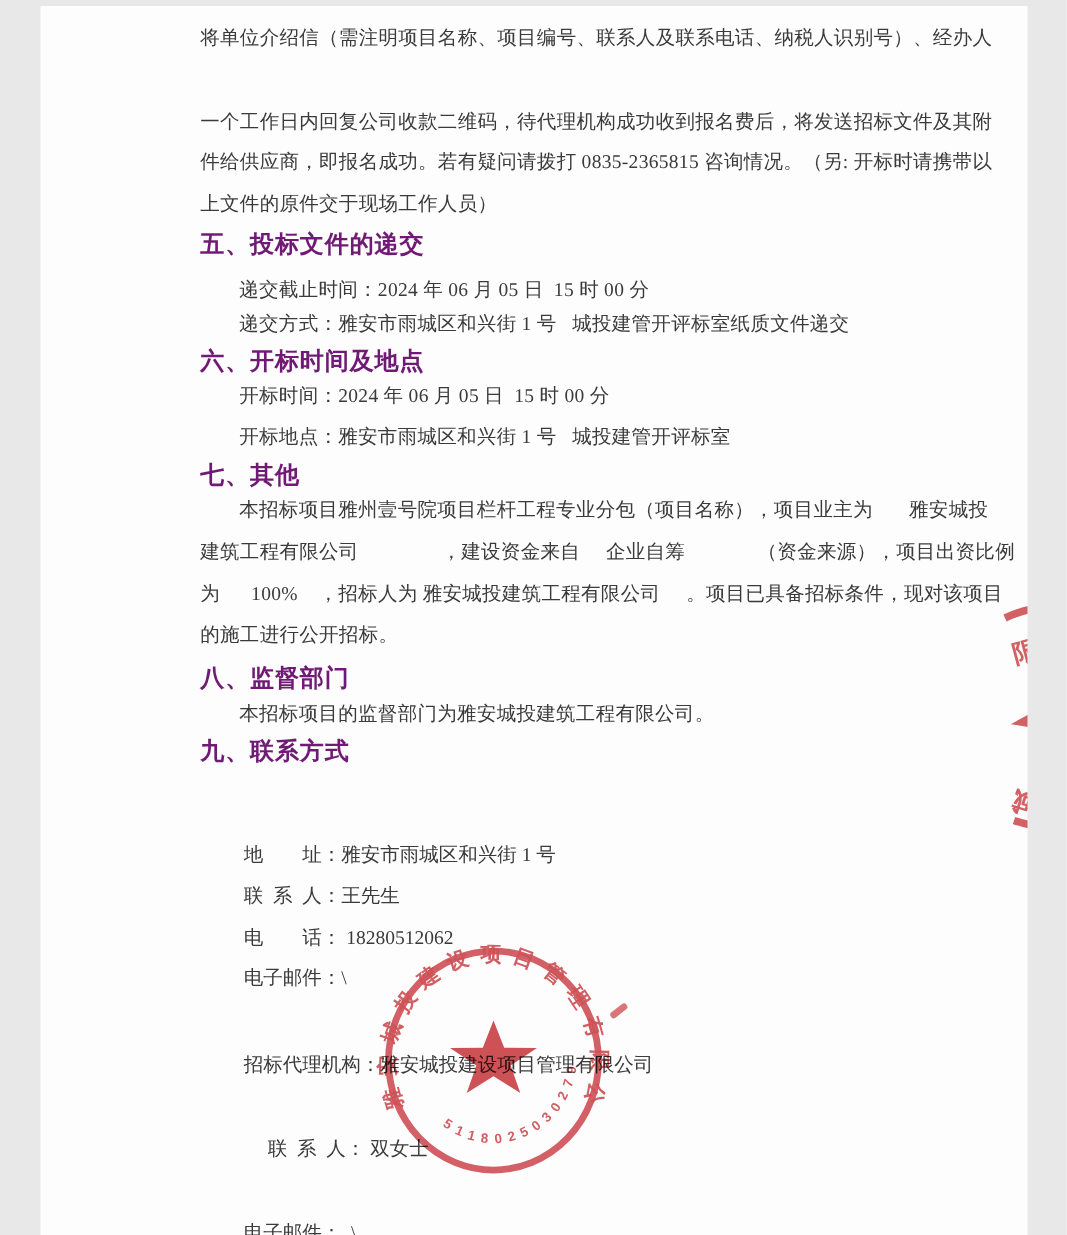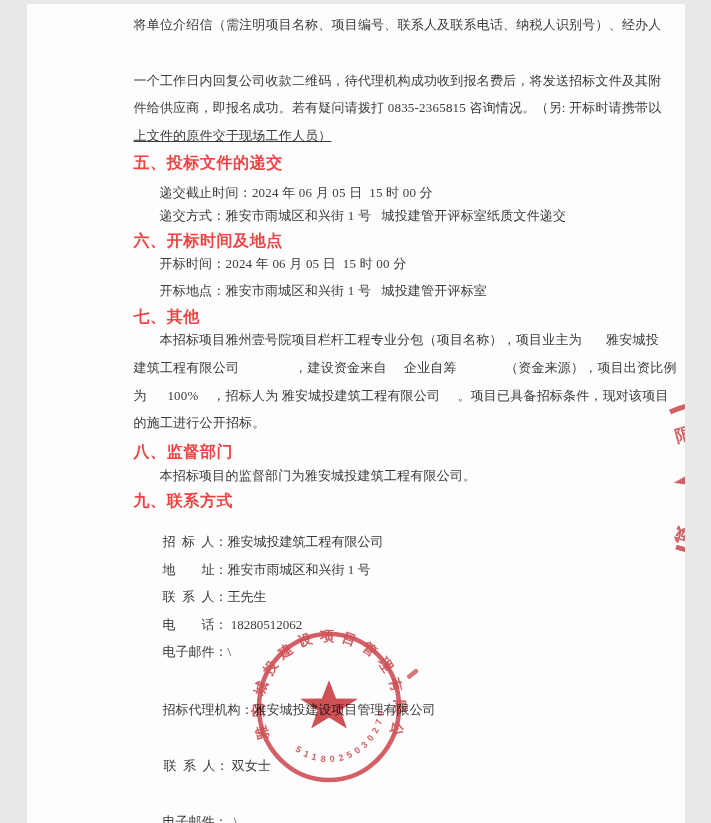--- a/index.html
+++ b/index.html
@@ -4,76 +4,73 @@
 <style>
   html,body { margin:0; padding:0; background:#e8e8e8; }
   .page {
     position:relative; width:658px; height:823px; margin:4px auto;
     background:#fdfdfd; overflow:hidden;
     font-family:"Liberation Serif","DejaVu Serif",serif;
     color:#3a3a3a;
   }
   .ln  { position:absolute; white-space:pre; font-size:13px; line-height:1.25; letter-spacing:0.2px; }
   .hd  { position:absolute; white-space:pre; font-size:16px; font-weight:bold;
-         font-family:Liberation Serif, serif; color:#ef4444; letter-spacing:0.6px; }
+         font-family:Liberation Serif, serif; color:#701a75; letter-spacing:0.6px; }
   .row { position:absolute; white-space:pre; font-size:13px; }
   .row .lbl { white-space:pre; }
   .row .val { white-space:pre; }
   svg.seals { position:absolute; left:0; top:0; mix-blend-mode:multiply; pointer-events:none; }
   .seal-text { font-family:"Liberation Sans","DejaVu Sans",sans-serif; font-weight:bold; }
 </style>
 </head>
 <body>
 
 <div class="page">
 
   <div class="ln" style="left:107px; top:13px;">将单位介绍信（需注明项目名称、项目编号、联系人及联系电话、纳税人识别号）、经办人</div>
   <div class="ln" style="left:107px; top:69px;">一个工作日内回复公司收款二维码，待代理机构成功收到报名费后，将发送招标文件及其附</div>
   <div class="ln" style="left:107px; top:96px;">件给供应商，即报名成功。若有疑问请拨打 0835-2365815 咨询情况。（另: 开标时请携带以</div>
-  <div class="ln" style="left:107px; top:124px;text-decoration:underline;">上文件的原件交于现场工作人员）</div>
+  <div class="ln" style="left:107px; top:124px;">上文件的原件交于现场工作人员）</div>
 
   <div class="hd" style="left:107px; top:149px;">五、投标文件的递交</div>
   <div class="ln" style="left:133px; top:181px;">递交截止时间：2024 年 06 月 05 日  15 时 00 分</div>
   <div class="ln" style="left:133px; top:204px;">递交方式：雅安市雨城区和兴街 1 号   城投建管开评标室纸质文件递交</div>
 
   <div class="hd" style="left:107px; top:227px;">六、开标时间及地点</div>
   <div class="ln" style="left:133px; top:252px;">开标时间：2024 年 06 月 05 日  15 时 00 分</div>
   <div class="ln" style="left:133px; top:279px;">开标地点：雅安市雨城区和兴街 1 号   城投建管开评标室</div>
 
   <div class="hd" style="left:107px; top:303px;">七、其他</div>
   <div class="ln" style="left:133px; top:328px;">本招标项目雅州壹号院项目栏杆工程专业分包（项目名称），项目业主为       雅安城投</div>
   <div class="ln" style="left:107px; top:356px;">建筑工程有限公司                ，建设资金来自     企业自筹              （资金来源），项目出资比例</div>
   <div class="ln" style="left:107px; top:384px;">为      100%    ，招标人为 雅安城投建筑工程有限公司     。项目已具备招标条件，现对该项目</div>
   <div class="ln" style="left:107px; top:411px;">的施工进行公开招标。</div>
 
   <div class="hd" style="left:107px; top:438px;">八、监督部门</div>
   <div class="ln" style="left:133px; top:464px;">本招标项目的监督部门为雅安城投建筑工程有限公司。</div>
 
   <div class="hd" style="left:107px; top:487px;">九、联系方式</div>
 
-  <div class="row" style="left:123px; top:513px;">
-    <span class="lbl">招  标  人：</span><span class="val">雅安城投建筑工程有限公司</span>
-  </div>
   <div class="row" style="left:123px; top:541px;">
     <span class="lbl">地        址：</span><span class="val">雅安市雨城区和兴街 1 号</span>
   </div>
   <div class="row" style="left:123px; top:568px;">
     <span class="lbl">联  系  人：</span><span class="val">王先生</span>
   </div>
   <div class="row" style="left:123px; top:596px;">
     <span class="lbl">电        话：</span><span class="val"> 18280512062</span>
   </div>
   <div class="row" style="left:123px; top:623px;">
     <span class="lbl">电子邮件：</span><span class="val">\</span>
   </div>
 
   <div class="row" style="left:123px; top:681px;">
     <span class="lbl">招标代理机构：</span><span class="val">雅安城投建设项目管理有限公司</span>
   </div>
-  <div class="row" style="left:124px; top:737px;">
+  <div class="row" style="left:139px; top:737px;">
     <span class="lbl">联  系  人：</span><span class="val"> 双女士</span>
   </div>
   <div class="row" style="left:123px; top:793px;">
     <span class="lbl">电子邮件：</span><span class="val">  \</span>
   </div>
 
   <svg class="seals" width="711" height="823" viewBox="0 0 711 823">
     <defs>
       <polygon id="star5" points="0,-29 6.8,-9.3 27.6,-9 10.9,3.6 17,23.5 0,11.5 -17,23.5 -10.9,3.6 -27.6,-9 -6.8,-9.3"></polygon>
       <path id="sealTopArc" d="M -57,36 A 66,68 0 1 1 57,36" fill="none"></path>

